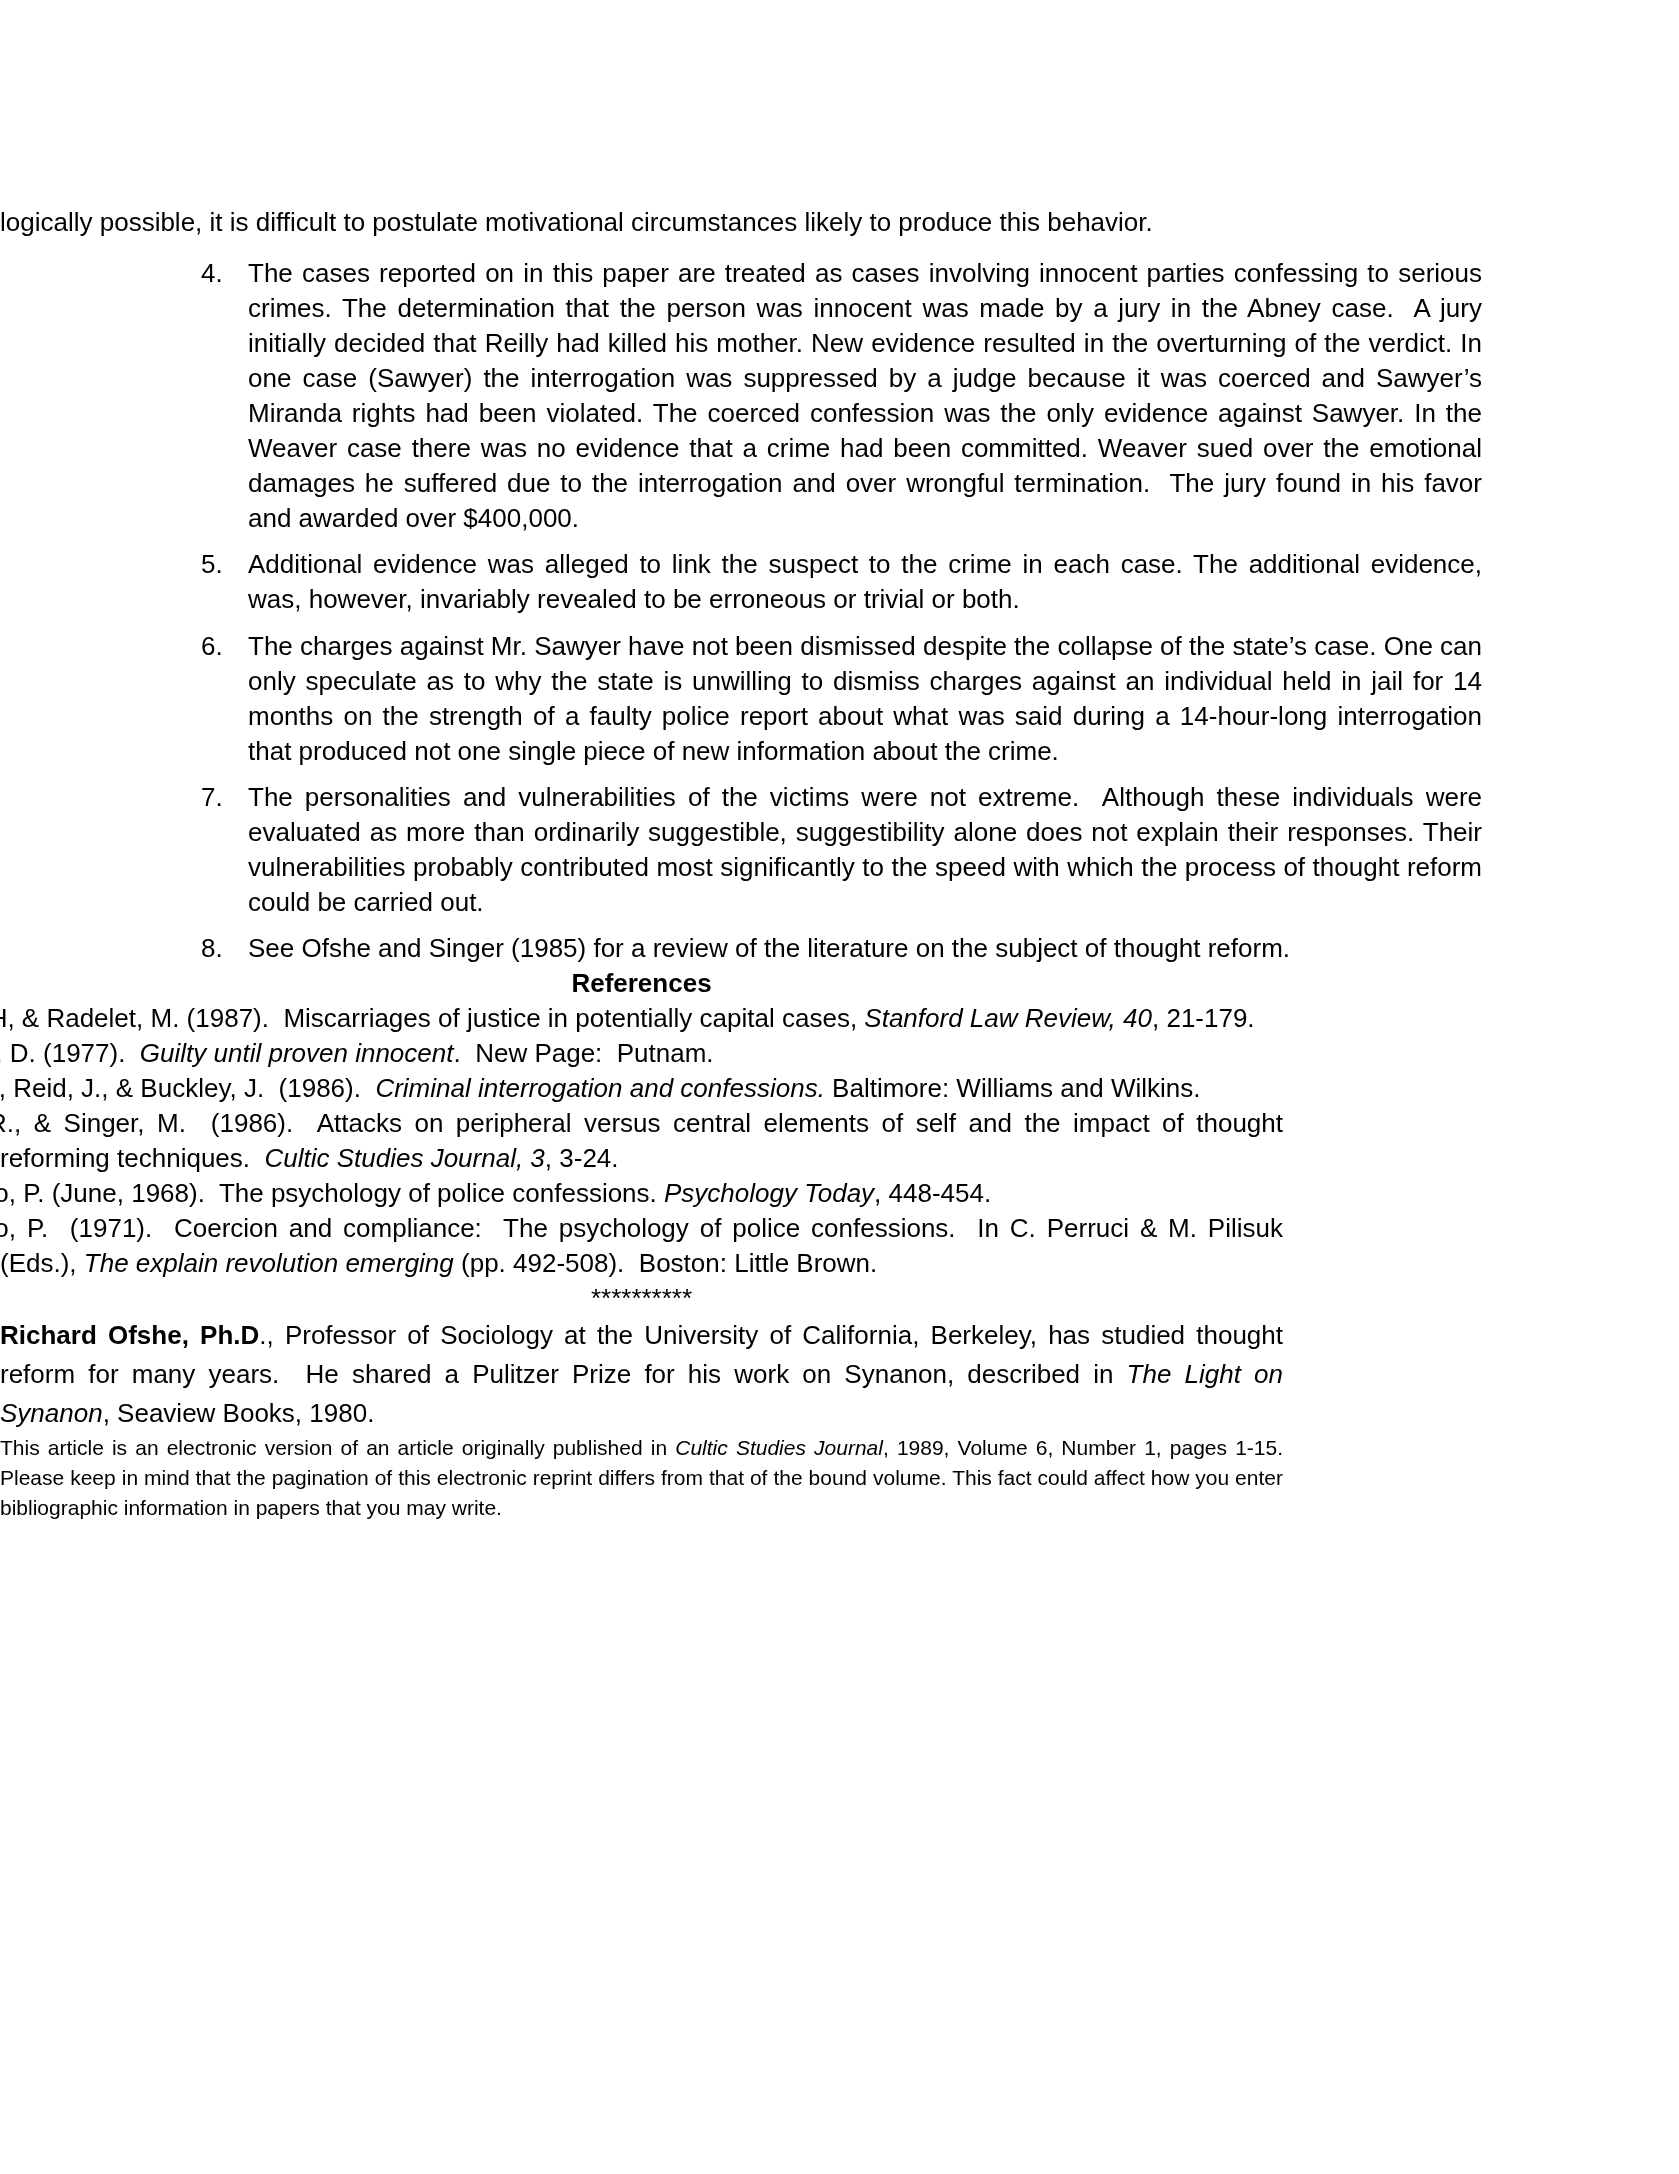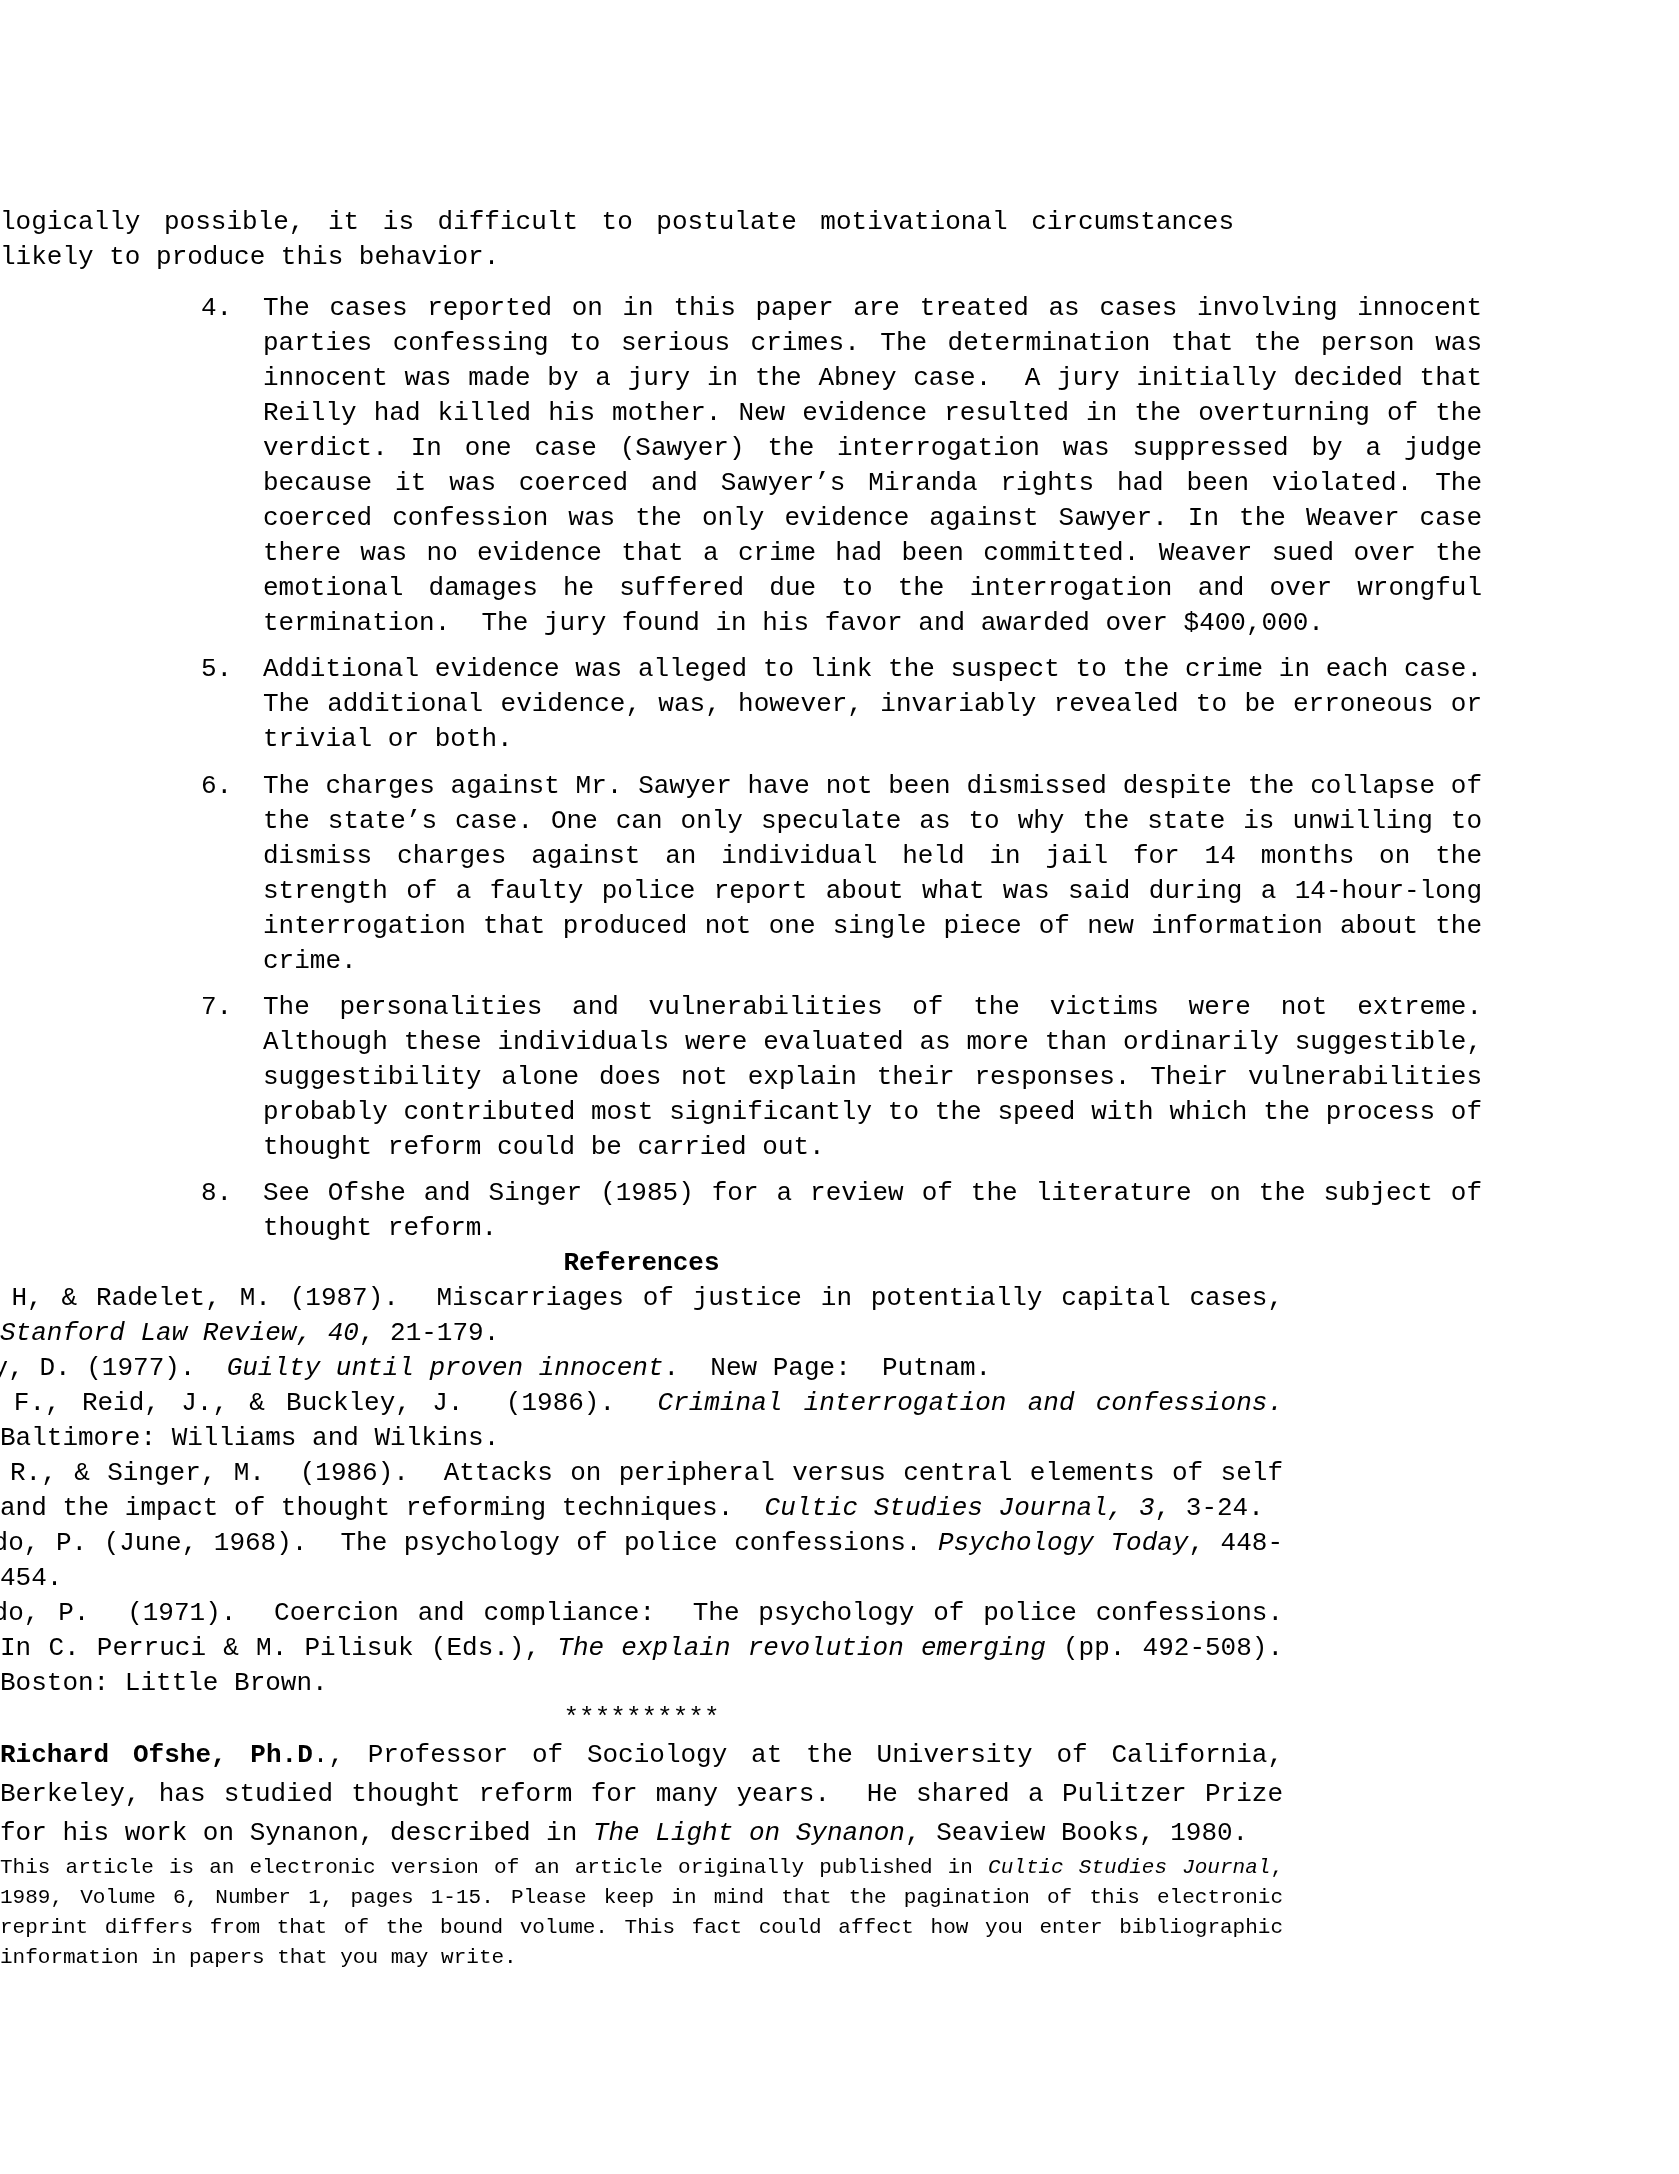--- a/index.html
+++ b/index.html
@@ -2,21 +2,21 @@
 <html style="font-size:15px"><head>
 <meta charset="utf-8">
 <style>
   html,body{margin:0;padding:0;background:#ffffff;}
   .page{
     position:relative;
     width:1680px;
     height:2174px;
     background:#ffffff;
     color:#000000;
-    font-family:Liberation Mono, monospace;
+    font-family:Liberation Sans, sans-serif;
     font-size:26px;
     line-height:35px;
     box-sizing:border-box;
     padding-top:205px;
     overflow:hidden;
   }
   .page p,.page h2,.page div{margin:0;padding:0;}
   .it{font-style:italic;}
   .bd{font-weight:bold;margin-top:8px;}
 
@@ -31,21 +31,20 @@
     margin-left:201px;
     width:1281px;
     margin-top:11.3px;
   }
   .notes-list .note:first-of-type{margin-top:16px;}
   .note .num{flex:none;width:47px;}
   .note .ntext{
     width:1234px;
     text-align:justify;
     white-space:pre-wrap;
-    margin-left:15px;
   }
   .refs-heading{
     margin-top:13px;
     margin-left:198px;
     width:1283px;
     text-align:center;
     font-weight:bold;
     font-size:26px;
     line-height:35px;
   }

